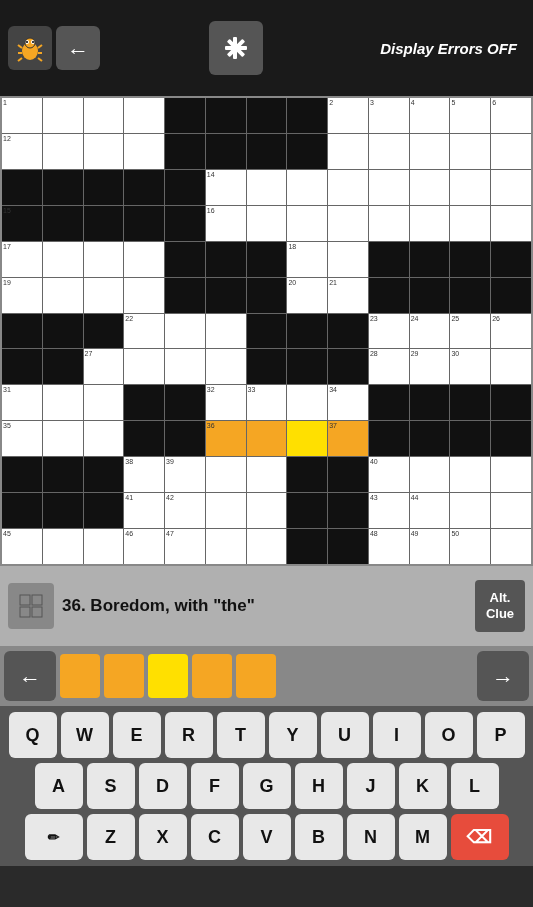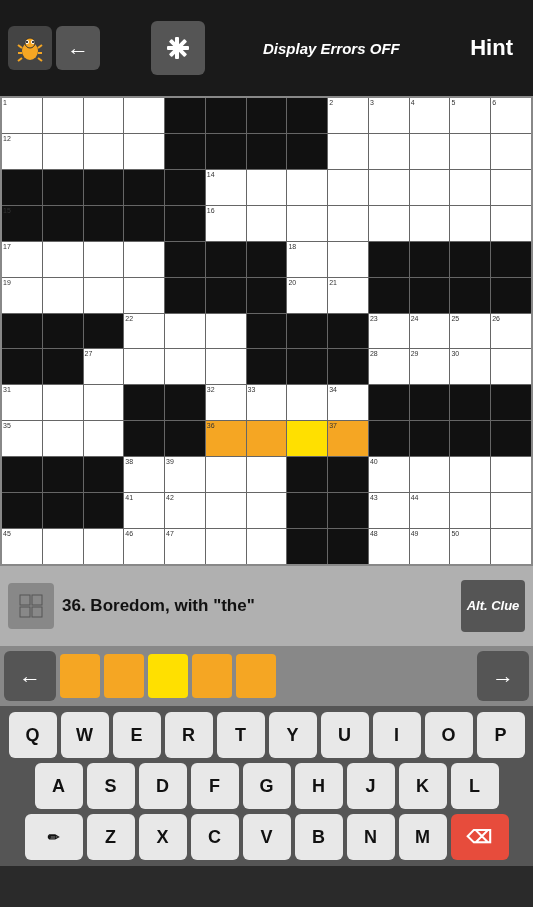--- a/index.html
+++ b/index.html
@@ -137,32 +137,31 @@
       display: flex; align-items: center; justify-content: center;
       flex-shrink: 0;
     }
     .clue-text-area {
       flex: 1;
       font-size: 17px;
       font-weight: bold;
       color: #111;
     }
     .alt-clue-btn {
-      width: 64px;
+      width: 50px;
       height: 52px;
       background: #555;
       border-radius: 4px;
       color: white;
       font-size: 13px;
       font-weight: bold;
       display: flex; align-items: center; justify-content: center;
       cursor: pointer;
       text-align: center;
       line-height: 1.2;
-      font-style: italic;
     }
 
     
     .answer-row {
       width: 533px;
       height: 60px;
       background: #888;
       display: flex;
       align-items: center;
       padding: 0 4px;
@@ -269,21 +268,20 @@
   </div>
   <div class="tools-btn">
     <svg width="30" height="30" viewBox="0 0 30 30" fill="white">
       <rect x="4" y="13" width="22" height="4" rx="1"></rect>
       <rect x="12" y="4" width="4" height="22" rx="1"></rect>
       <rect x="4" y="13" width="22" height="4" rx="1" transform="rotate(45 15 15)"></rect>
       <rect x="4" y="13" width="22" height="4" rx="1" transform="rotate(-45 15 15)"></rect>
     </svg>
   </div>
   <button class="display-errors-btn">Display Errors OFF</button>
-  <button class="hint-btn">Hint</button>
 </div>
 
 <div class="grid-container">
   <div class="crossword-grid" id="crossword-grid">
       <div class="cell">
         <span class="cell-num">1</span>
       </div>
       <div class="cell"></div>
       <div class="cell"></div>
       <div class="cell"></div>

